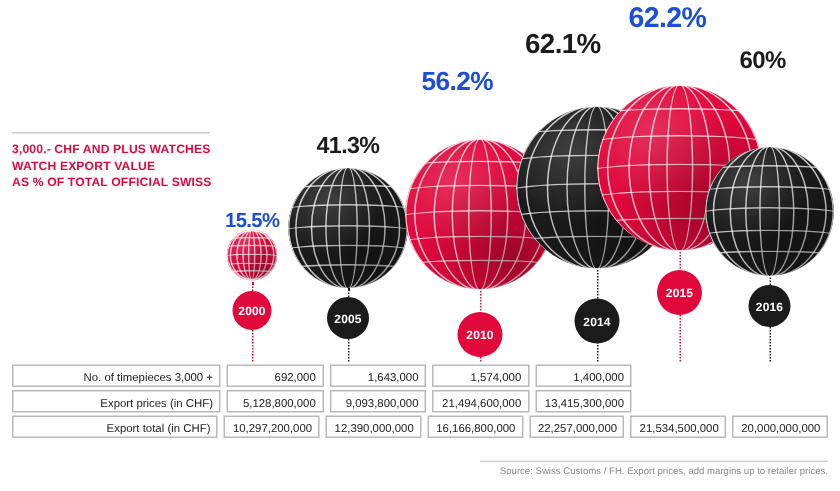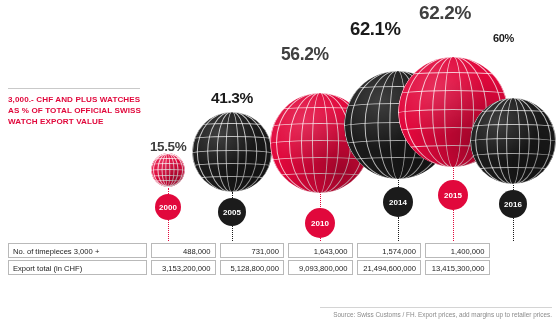--- a/index.html
+++ b/index.html
@@ -56,21 +56,21 @@
                radial-gradient(circle at 72% 78%,rgba(0,0,0,.30),rgba(0,0,0,0) 58%);
   }
 
   
   .pct{
     position:absolute;
     font-weight:bold;
     letter-spacing:-.4px;
     white-space:nowrap;
   }
-  .pct.red{color:#404040;}
+  .pct.red{color:#1d4ed8;}
   .pct.black{color:#1b1b1b;}
 
   
   .lead{position:absolute;width:0;border-left-width:1.4px;border-left-style:dotted;}
   .lead.red{border-left-color:#e1083c;}
   .lead.black{border-left-color:#1b1b1b;}
 
   
   .year{
     position:absolute;border-radius:50%;
@@ -88,40 +88,40 @@
     background:#fff;
     height:15px;
     line-height:15px;
     font-size:7.6px;
     color:#1b1b1b;
     box-sizing:border-box;
     padding:0 4px;
     white-space:nowrap;
     overflow:hidden;
   }
-  .cell.label{width:139px;text-align:left;}
+  .cell.label{width:139px;text-align:right;}
   .cell.val{width:64.5px;text-align:right;}
 
   
   .srule{position:absolute;left:320px;top:307px;width:232px;height:1px;background:#d4d4d4;}
   .source{
     position:absolute;right:8px;top:311px;
     font-size:6.4px;color:#8a8a8a;white-space:nowrap;
   }
 </style>
 </head>
 <body>
 
 <div id="stage">
 
   <div class="hrule"></div>
   <div class="headline" id="headline">
       <div>3,000.- CHF AND PLUS WATCHES</div>
+      <div>WATCH EXPORT VALUE</div>
       <div>AS % OF TOTAL OFFICIAL SWISS</div>
-      <div>WATCH EXPORT VALUE</div>
     </div>
 
   <div id="globe-layer">
       <div class="pct red" style="left: 150px; top: 139px; font-size: 13.5px;">15.5%</div>
       <div class="globe red" style="left: 151px; top: 153px; width: 34px; height: 34px; z-index: 10;">
         <div class="body"></div>
         <div class="grid">
           <div class="par" style="top: 14%; height: 3.4px;"></div>
           <div class="par" style="top: 30%; height: 3.4px;"></div>
           <div class="par" style="top: 47%; height: 3.4px;"></div>
@@ -189,21 +189,21 @@
           <div class="par" style="top: 80%; height: 10.8px;"></div>
           <div class="mer" style="width: 16%;"></div>
           <div class="mer" style="width: 38%;"></div>
           <div class="mer" style="width: 62%;"></div>
           <div class="mer" style="width: 88%;"></div>
           <div class="mer" style="width: 100%;"></div>
         </div>
         <div class="shade"></div>
       </div>
       <div class="lead black" style="left: 398px; top: 180px; height: 27px;"></div>
-      <div class="year black" style="left: 383px; top: 187px; width: 30px; height: 30px; z-index: 33;">2014</div>
+      <div class="year black" style="left: 383px; top: 199px; width: 30px; height: 30px; z-index: 33;">2014</div>
       <div class="lead black" style="left: 398px; top: 217px; height: 24px;"></div>
       <div class="pct red" style="left: 419px; top: 2px; font-size: 19px;">62.2%</div>
       <div class="globe red" style="left: 398px; top: 57px; width: 110px; height: 110px; z-index: 14;">
         <div class="body"></div>
         <div class="grid">
           <div class="par" style="top: 14%; height: 11px;"></div>
           <div class="par" style="top: 30%; height: 11px;"></div>
           <div class="par" style="top: 47%; height: 11px;"></div>
           <div class="par" style="top: 64%; height: 11px;"></div>
           <div class="par" style="top: 80%; height: 11px;"></div>
@@ -211,21 +211,21 @@
           <div class="mer" style="width: 38%;"></div>
           <div class="mer" style="width: 62%;"></div>
           <div class="mer" style="width: 88%;"></div>
           <div class="mer" style="width: 100%;"></div>
         </div>
         <div class="shade"></div>
       </div>
       <div class="lead red" style="left: 453px; top: 168px; height: 21px;"></div>
       <div class="year red" style="left: 438px; top: 180px; width: 30px; height: 30px; z-index: 34;">2015</div>
       <div class="lead red" style="left: 453px; top: 210px; height: 31px;"></div>
-      <div class="pct black" style="left: 493px; top: 32px; font-size: 11px;">60%</div>
+      <div class="pct black" style="left: 493px; top: 32px; font-size: 16px;">60%</div>
       <div class="globe black" style="left: 470px; top: 98px; width: 86px; height: 86px; z-index: 15;">
         <div class="body"></div>
         <div class="grid">
           <div class="par" style="top: 14%; height: 8.6px;"></div>
           <div class="par" style="top: 30%; height: 8.6px;"></div>
           <div class="par" style="top: 47%; height: 8.6px;"></div>
           <div class="par" style="top: 64%; height: 8.6px;"></div>
           <div class="par" style="top: 80%; height: 8.6px;"></div>
           <div class="mer" style="width: 16%;"></div>
           <div class="mer" style="width: 38%;"></div>
@@ -236,32 +236,39 @@
         <div class="shade"></div>
       </div>
       <div class="lead black" style="left: 513px; top: 185px; height: 23px;"></div>
       <div class="year black" style="left: 499px; top: 190px; width: 28px; height: 28px; z-index: 35;">2016</div>
       <div class="lead black" style="left: 513px; top: 218px; height: 23px;"></div>
     </div>
 
   <div class="tbl" id="table">
       <div class="trow">
         <div class="cell label">No. of timepieces 3,000 +</div>
-        <div class="cell val">488,000</div>
-        <div class="cell val">731,000</div>
+        <div class="cell val">692,000</div>
         <div class="cell val">1,643,000</div>
         <div class="cell val">1,574,000</div>
         <div class="cell val">1,400,000</div>
       </div>
       <div class="trow">
-        <div class="cell label">Export total (in CHF)</div>
-        <div class="cell val">3,153,200,000</div>
+        <div class="cell label">Export prices (in CHF)</div>
         <div class="cell val">5,128,800,000</div>
         <div class="cell val">9,093,800,000</div>
         <div class="cell val">21,494,600,000</div>
         <div class="cell val">13,415,300,000</div>
       </div>
+      <div class="trow">
+        <div class="cell label">Export total (in CHF)</div>
+        <div class="cell val">10,297,200,000</div>
+        <div class="cell val">12,390,000,000</div>
+        <div class="cell val">16,166,800,000</div>
+        <div class="cell val">22,257,000,000</div>
+        <div class="cell val">21,534,500,000</div>
+        <div class="cell val">20,000,000,000</div>
+      </div>
     </div>
 
   <div class="srule"></div>
   <div class="source">Source: Swiss Customs / FH. Export prices, add margins up to retailer prices.</div>
 
 </div>
 
 </body></html>

